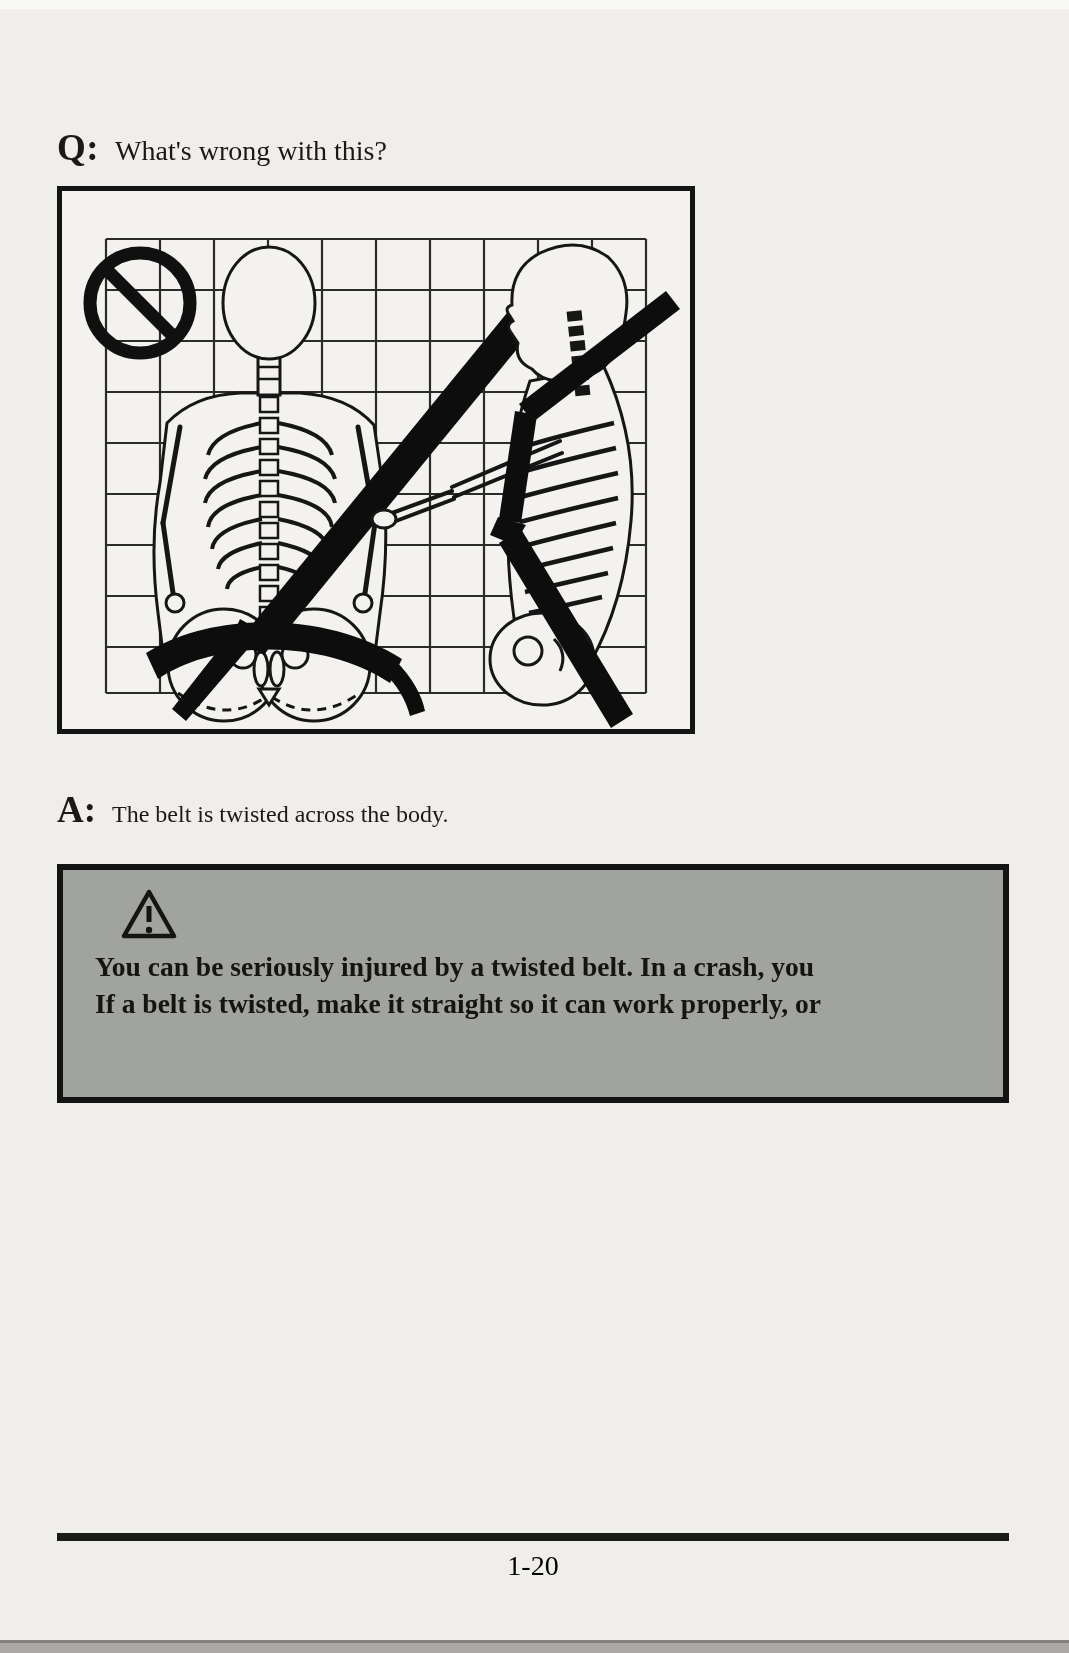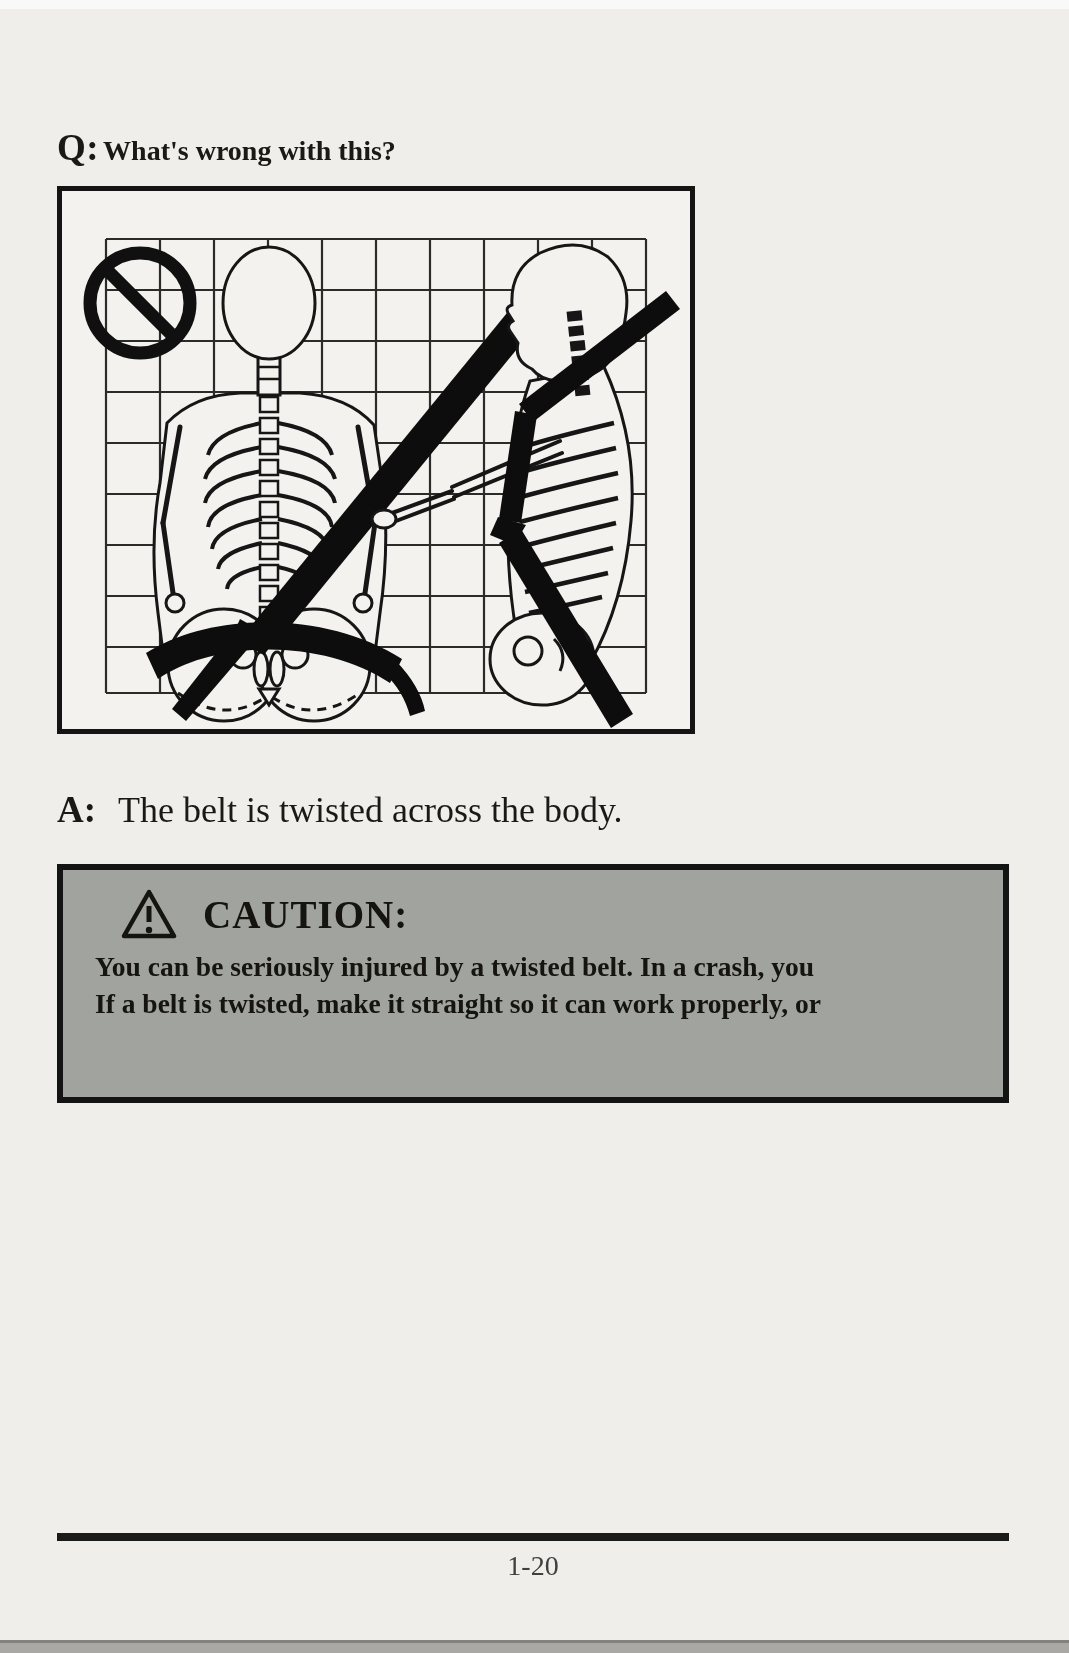--- a/index.html
+++ b/index.html
@@ -12,49 +12,49 @@
   .page{
     position:absolute;left:0;top:0;width:1069px;height:1653px;
     background:#f0eeea;
   }
   .scan-top{position:absolute;left:0;top:0;width:1069px;height:9px;background:#f9faf7;}
   .scan-bottom{position:absolute;left:0;bottom:0;width:1069px;height:10px;background:#a9a8a4;border-top:3px solid #83827f;}
 
   
   .q-line{position:absolute;left:57px;top:126px;display:flex;align-items:baseline;color:#1a1916;}
   .q-line .prefix{font-weight:bold;font-size:37px;letter-spacing:.5px;}
-  .q-line .text{font-weight:bold;font-size:28px;margin-left:4px;}
+  .q-line .text{font-weight:normal;font-size:28px;margin-left:16px;}
 
   
   .figure-frame{
     position:absolute;left:57px;top:186px;width:628px;height:538px;
     border:5px solid #141414;background:#f4f2ee;box-sizing:content-box;
   }
   .figure-frame svg{display:block;width:628px;height:538px;}
 
   
   .a-line{position:absolute;left:57px;top:788px;display:flex;align-items:baseline;color:#1a1916;}
   .a-line .prefix{font-weight:bold;font-size:37px;}
-  .a-line .text{font-weight:normal;font-size:36px;margin-left:22px;}
+  .a-line .text{font-weight:normal;font-size:24px;margin-left:16px;}
 
   
   .caution-box{
     position:absolute;left:57px;top:864px;width:940px;height:227px;
     background:#a0a39e;border:6px solid #141414;
     color:#15140f;
   }
   .caution-head{display:flex;align-items:center;margin:18px 0 8px 58px;}
   .caution-head .tri{width:56px;height:52px;flex:0 0 auto;}
   .caution-head .title{font-weight:bold;font-size:39px;margin-left:26px;letter-spacing:1px;}
   .caution-body{margin-left:32px;margin-right:30px;}
   .caution-body .cline{font-weight:bold;font-size:27.5px;line-height:37px;}
 
   
   .footer-rule{position:absolute;left:57px;top:1533px;width:952px;height:8px;background:#1a1a18;}
-  .page-number{position:absolute;left:57px;top:1550px;width:952px;text-align:center;font-size:28px;color:#404040;}
+  .page-number{position:absolute;left:57px;top:1550px;width:952px;text-align:center;font-size:28px;color:#000000;}
 </style>
 </head>
 <body>
 
 <div class="page">
   <div class="scan-top"></div>
 
   <div class="q-line">
     <span class="prefix">Q:</span>
     <span class="text">What's wrong with this?</span>
@@ -211,21 +211,20 @@
     <span class="text">The belt is twisted across the body.</span>
   </div>
 
   <div class="caution-box">
     <div class="caution-head">
       <svg class="tri" viewBox="0 0 56 52">
         <path d="M 28,4 L 53,48 L 3,48 Z" fill="none" stroke="#15140f" stroke-width="4.5" stroke-linejoin="round"></path>
         <line x1="28" y1="18" x2="28" y2="34" stroke="#15140f" stroke-width="5"></line>
         <circle cx="28" cy="42" r="3.2" fill="#15140f"></circle>
       </svg>
-      <span class="title">CAUTION:</span>
     </div>
     <div class="caution-body">
       <div class="cline">You can be seriously injured by a twisted belt. In a crash, you</div>
       <div class="cline">If a belt is twisted, make it straight so it can work properly, or</div>
     </div>
   </div>
 
   <div class="footer-rule"></div>
   <div class="page-number">1-20</div>
 

